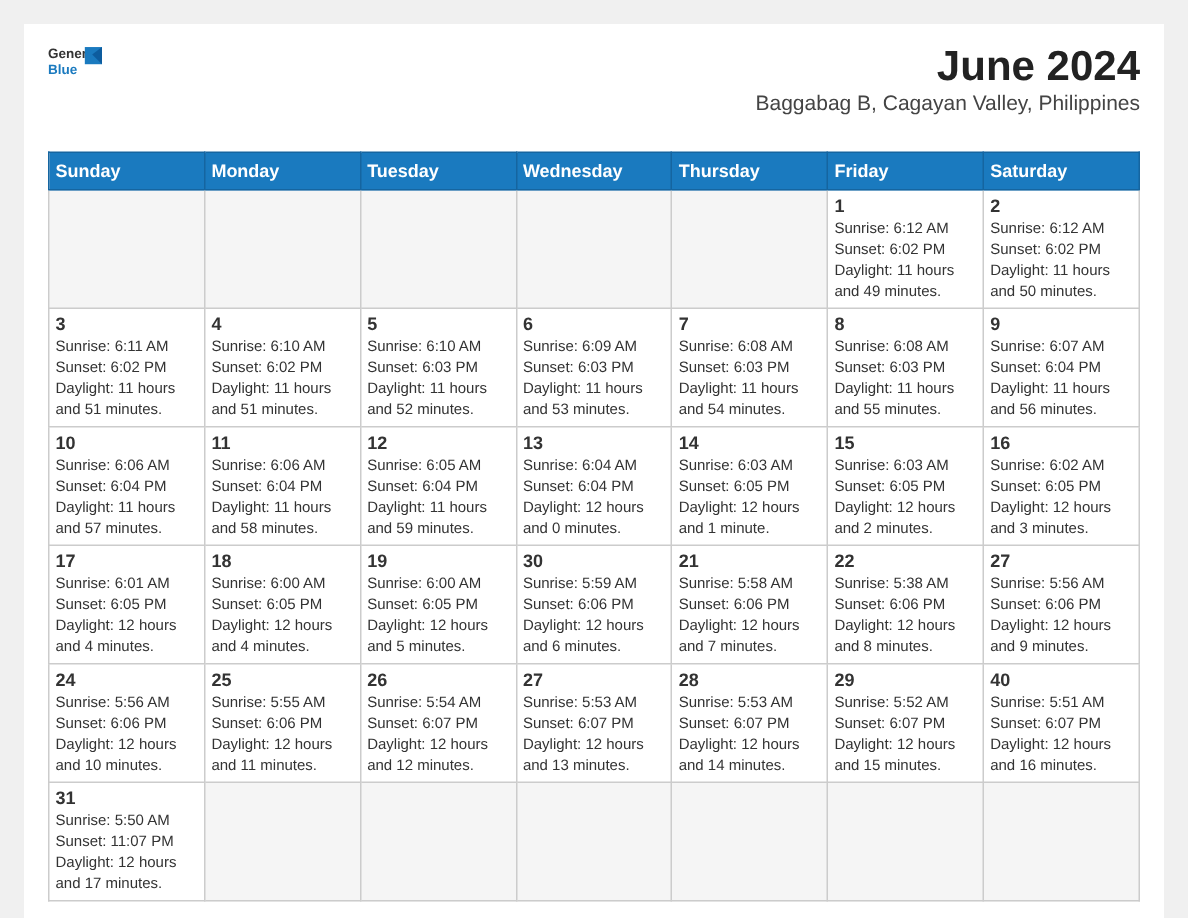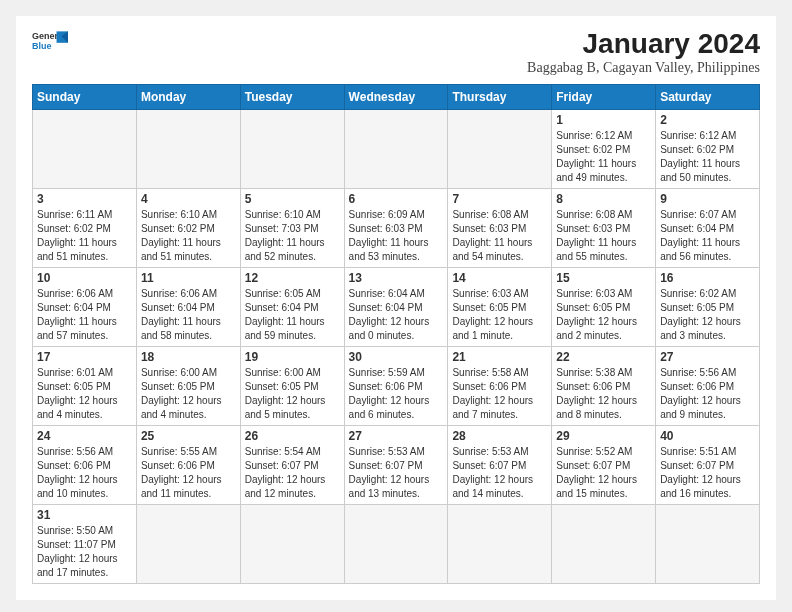--- a/index.html
+++ b/index.html
@@ -35,28 +35,27 @@
       text-align: right;
     }
     .month-year {
       font-size: 28px;
       font-weight: bold;
       color: #222;
     }
     .location {
       font-size: 14px;
       color: #444;
-      font-family: Liberation Serif, serif;
     }
     
     .calendar {
       width: 100%;
       border-collapse: collapse;
       border: 1px solid #ccc;
-      margin-top: 8px;
+      margin-top: 25px;
     }
     .calendar thead tr th {
       background: #1a7abf;
       color: #fff;
       font-size: 12px;
       font-weight: bold;
       padding: 5px 4px;
       text-align: left;
       border: 1px solid #1565a0;
     }
@@ -94,21 +93,21 @@
     <div class="logo">
       <svg class="logo-icon" viewBox="0 0 44 34" xmlns="http://www.w3.org/2000/svg">
         <text x="0" y="13" font-size="11" font-weight="bold" fill="#333" font-family="Arial">General</text>
         <text x="0" y="26" font-size="11" font-weight="bold" fill="#1a7abf" font-family="Arial">Blue</text>
         <polygon points="30,4 44,4 44,18 30,18" fill="#1a7abf"></polygon>
         <polygon points="36,10 44,4 44,18" fill="#0d5c9e"></polygon>
       </svg>
     </div>
 
     <div class="title-block">
-      <div class="month-year">January 2024</div>
+      <div class="month-year">June 2024</div>
       <div class="location">Baggabag B, Cagayan Valley, Philippines</div>
     </div>
   </div>
 
   <table class="calendar">
     <thead>
       <tr>
 
       <th>Sunday</th>
           <th>Monday</th>
@@ -148,21 +147,21 @@
           </td>
           <td>
             <span class="day-num">4</span>
             <div class="day-info">Sunrise: 6:10 AM
 Sunset: 6:02 PM
 Daylight: 11 hours and 51 minutes.</div>
           </td>
           <td>
             <span class="day-num">5</span>
             <div class="day-info">Sunrise: 6:10 AM
-Sunset: 7:03 PM
+Sunset: 6:03 PM
 Daylight: 11 hours and 52 minutes.</div>
           </td>
           <td>
             <span class="day-num">6</span>
             <div class="day-info">Sunrise: 6:09 AM
 Sunset: 6:03 PM
 Daylight: 11 hours and 53 minutes.</div>
           </td>
           <td>
             <span class="day-num">7</span>

